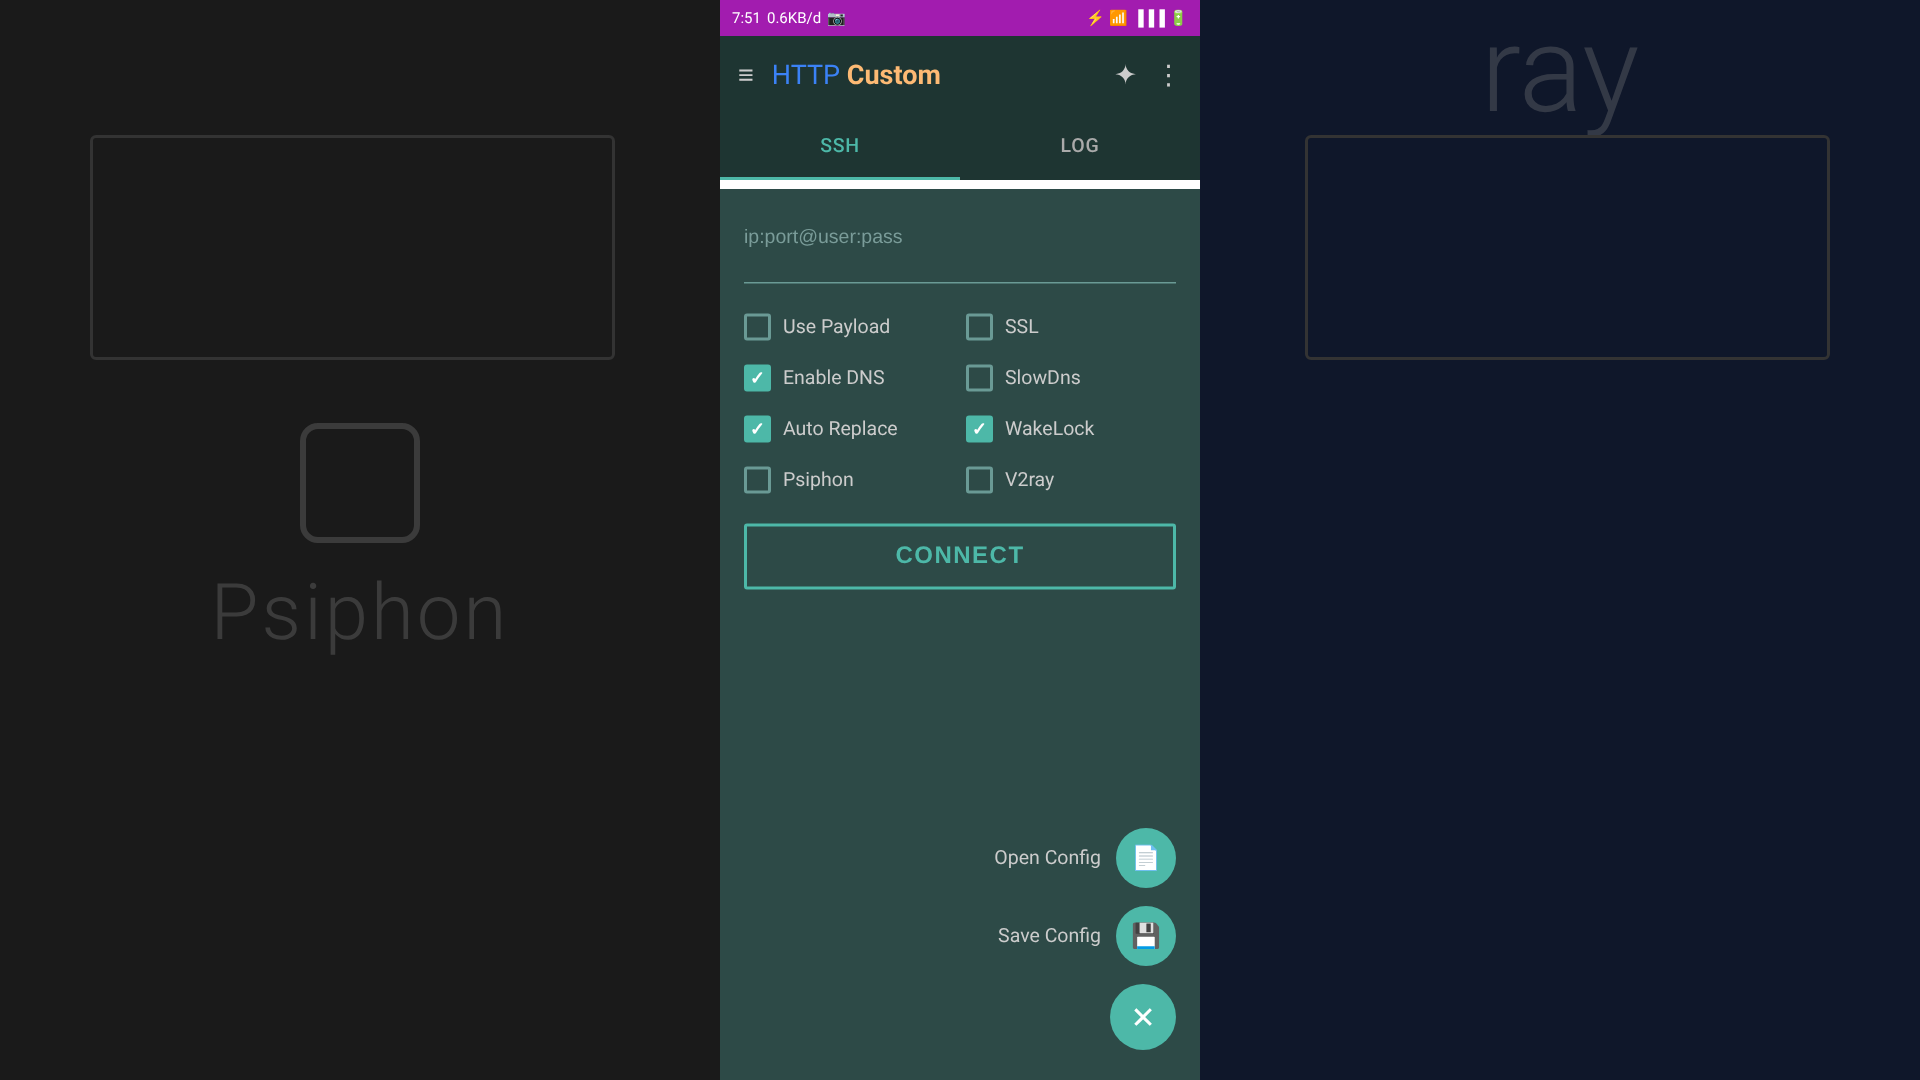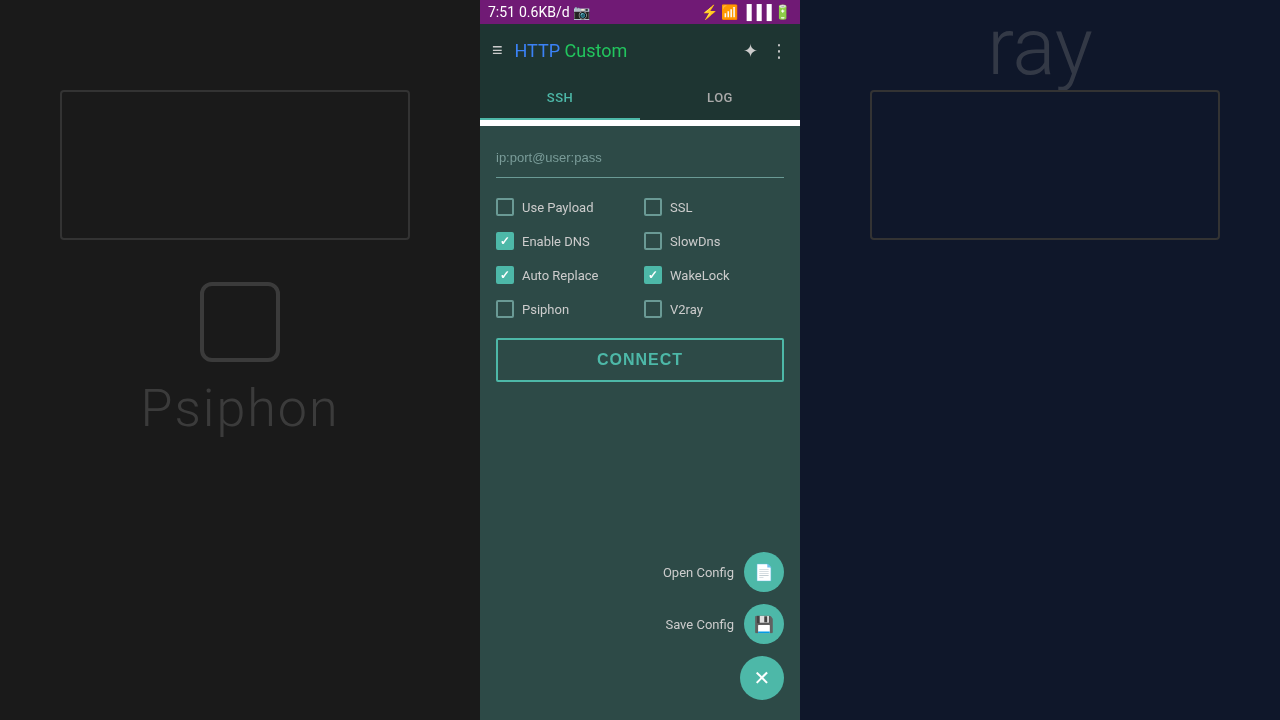--- a/index.html
+++ b/index.html
@@ -76,26 +76,26 @@
       height: 720px;
       background: #2d4a47;
       display: flex;
       flex-direction: column;
       overflow: hidden;
     }
 
     
     .status-bar {
       height: 24px;
-      background: #701a75;
+      background: #a21caf;
       display: flex;
       align-items: center;
       justify-content: space-between;
       padding: 0 8px;
-      font-size: 14px;
+      font-size: 10px;
       color: #fff;
     }
 
     .status-left {
       display: flex;
       align-items: center;
       gap: 4px;
     }
 
     .status-right {
@@ -124,21 +124,22 @@
       flex: 1;
       font-size: 18px;
       font-weight: 400;
     }
 
     .app-title-http {
       color: #3b82f6;
     }
 
     .app-title-custom {
-      color: #22c55e;
+      color: #fdba74;
+      font-weight: bold;
     }
 
     .header-actions {
       display: flex;
       gap: 12px;
     }
 
     .header-icon {
       color: #ccc;
       font-size: 18px;
@@ -185,21 +186,21 @@
       margin-bottom: 20px;
     }
 
     .ssh-input {
       width: 100%;
       background: transparent;
       border: none;
       border-bottom: 1px solid #6a9a95;
       color: #ccc;
       font-size: 13px;
-      padding: 4px 0 12px 0;
+      padding: 4px 0 23px 0;
       outline: none;
     }
 
     .ssh-input::placeholder {
       color: #7a9c99;
       font-size: 13px;
     }
 
     
     .checkboxes-grid {

